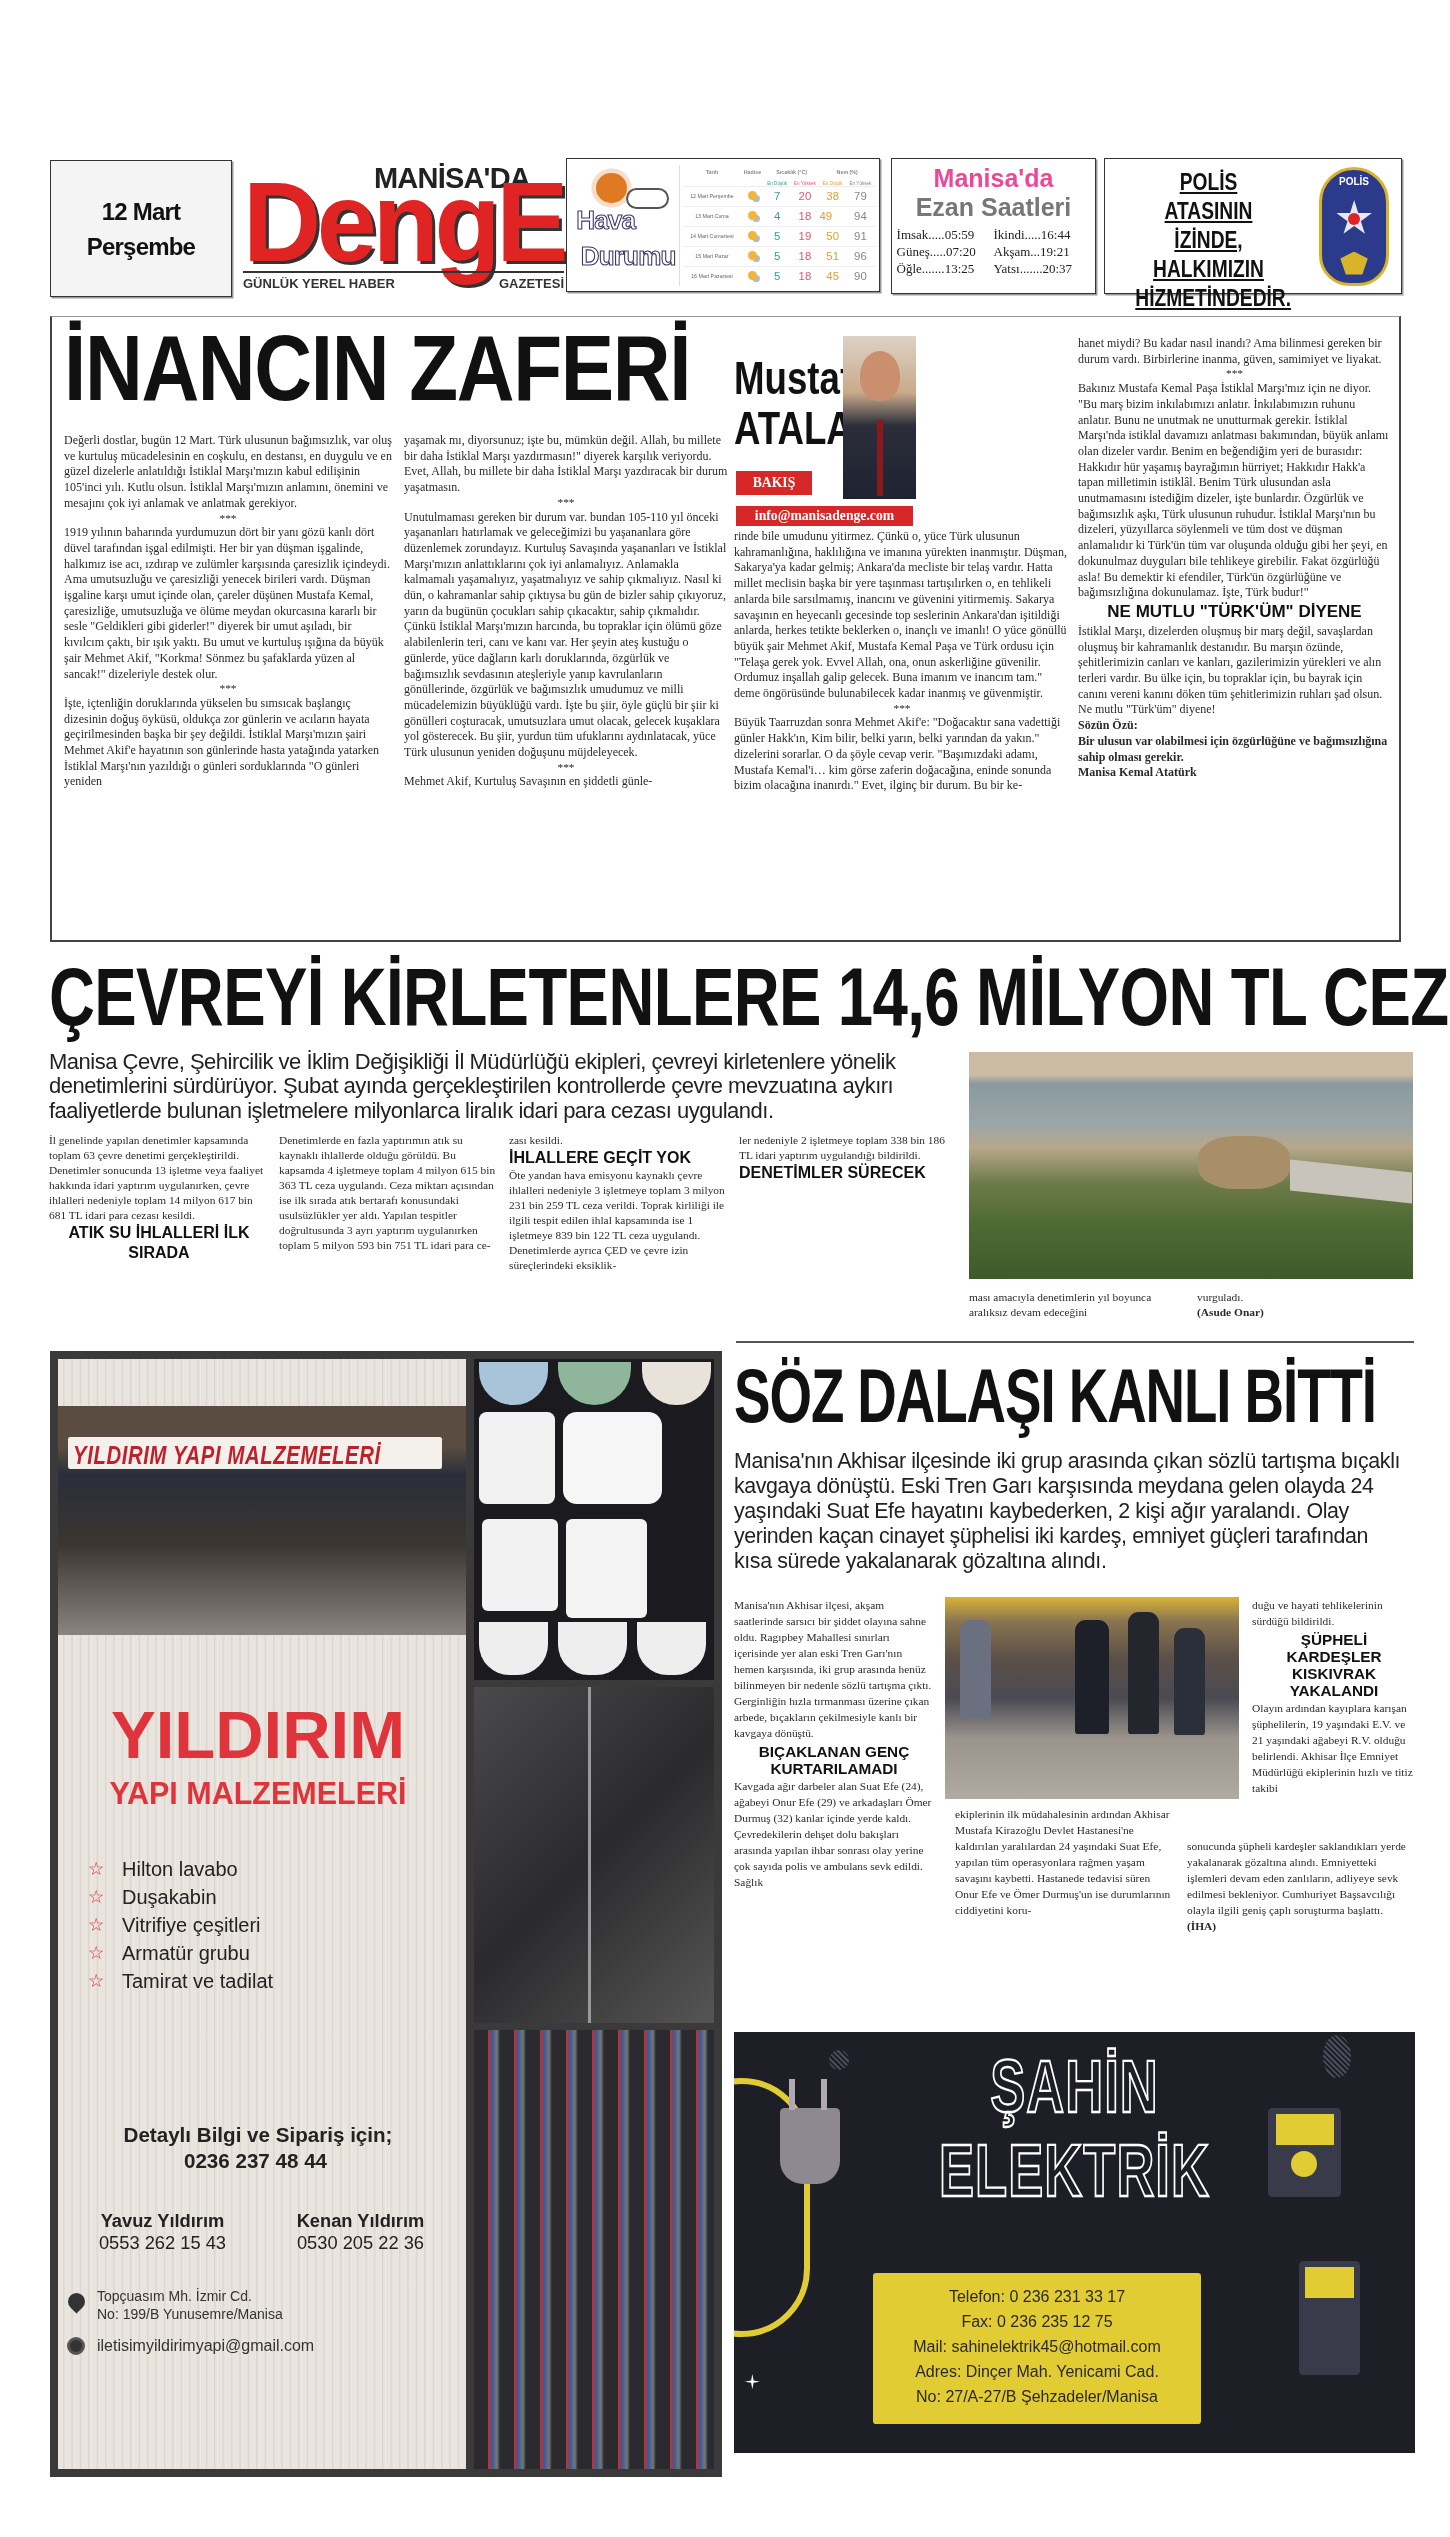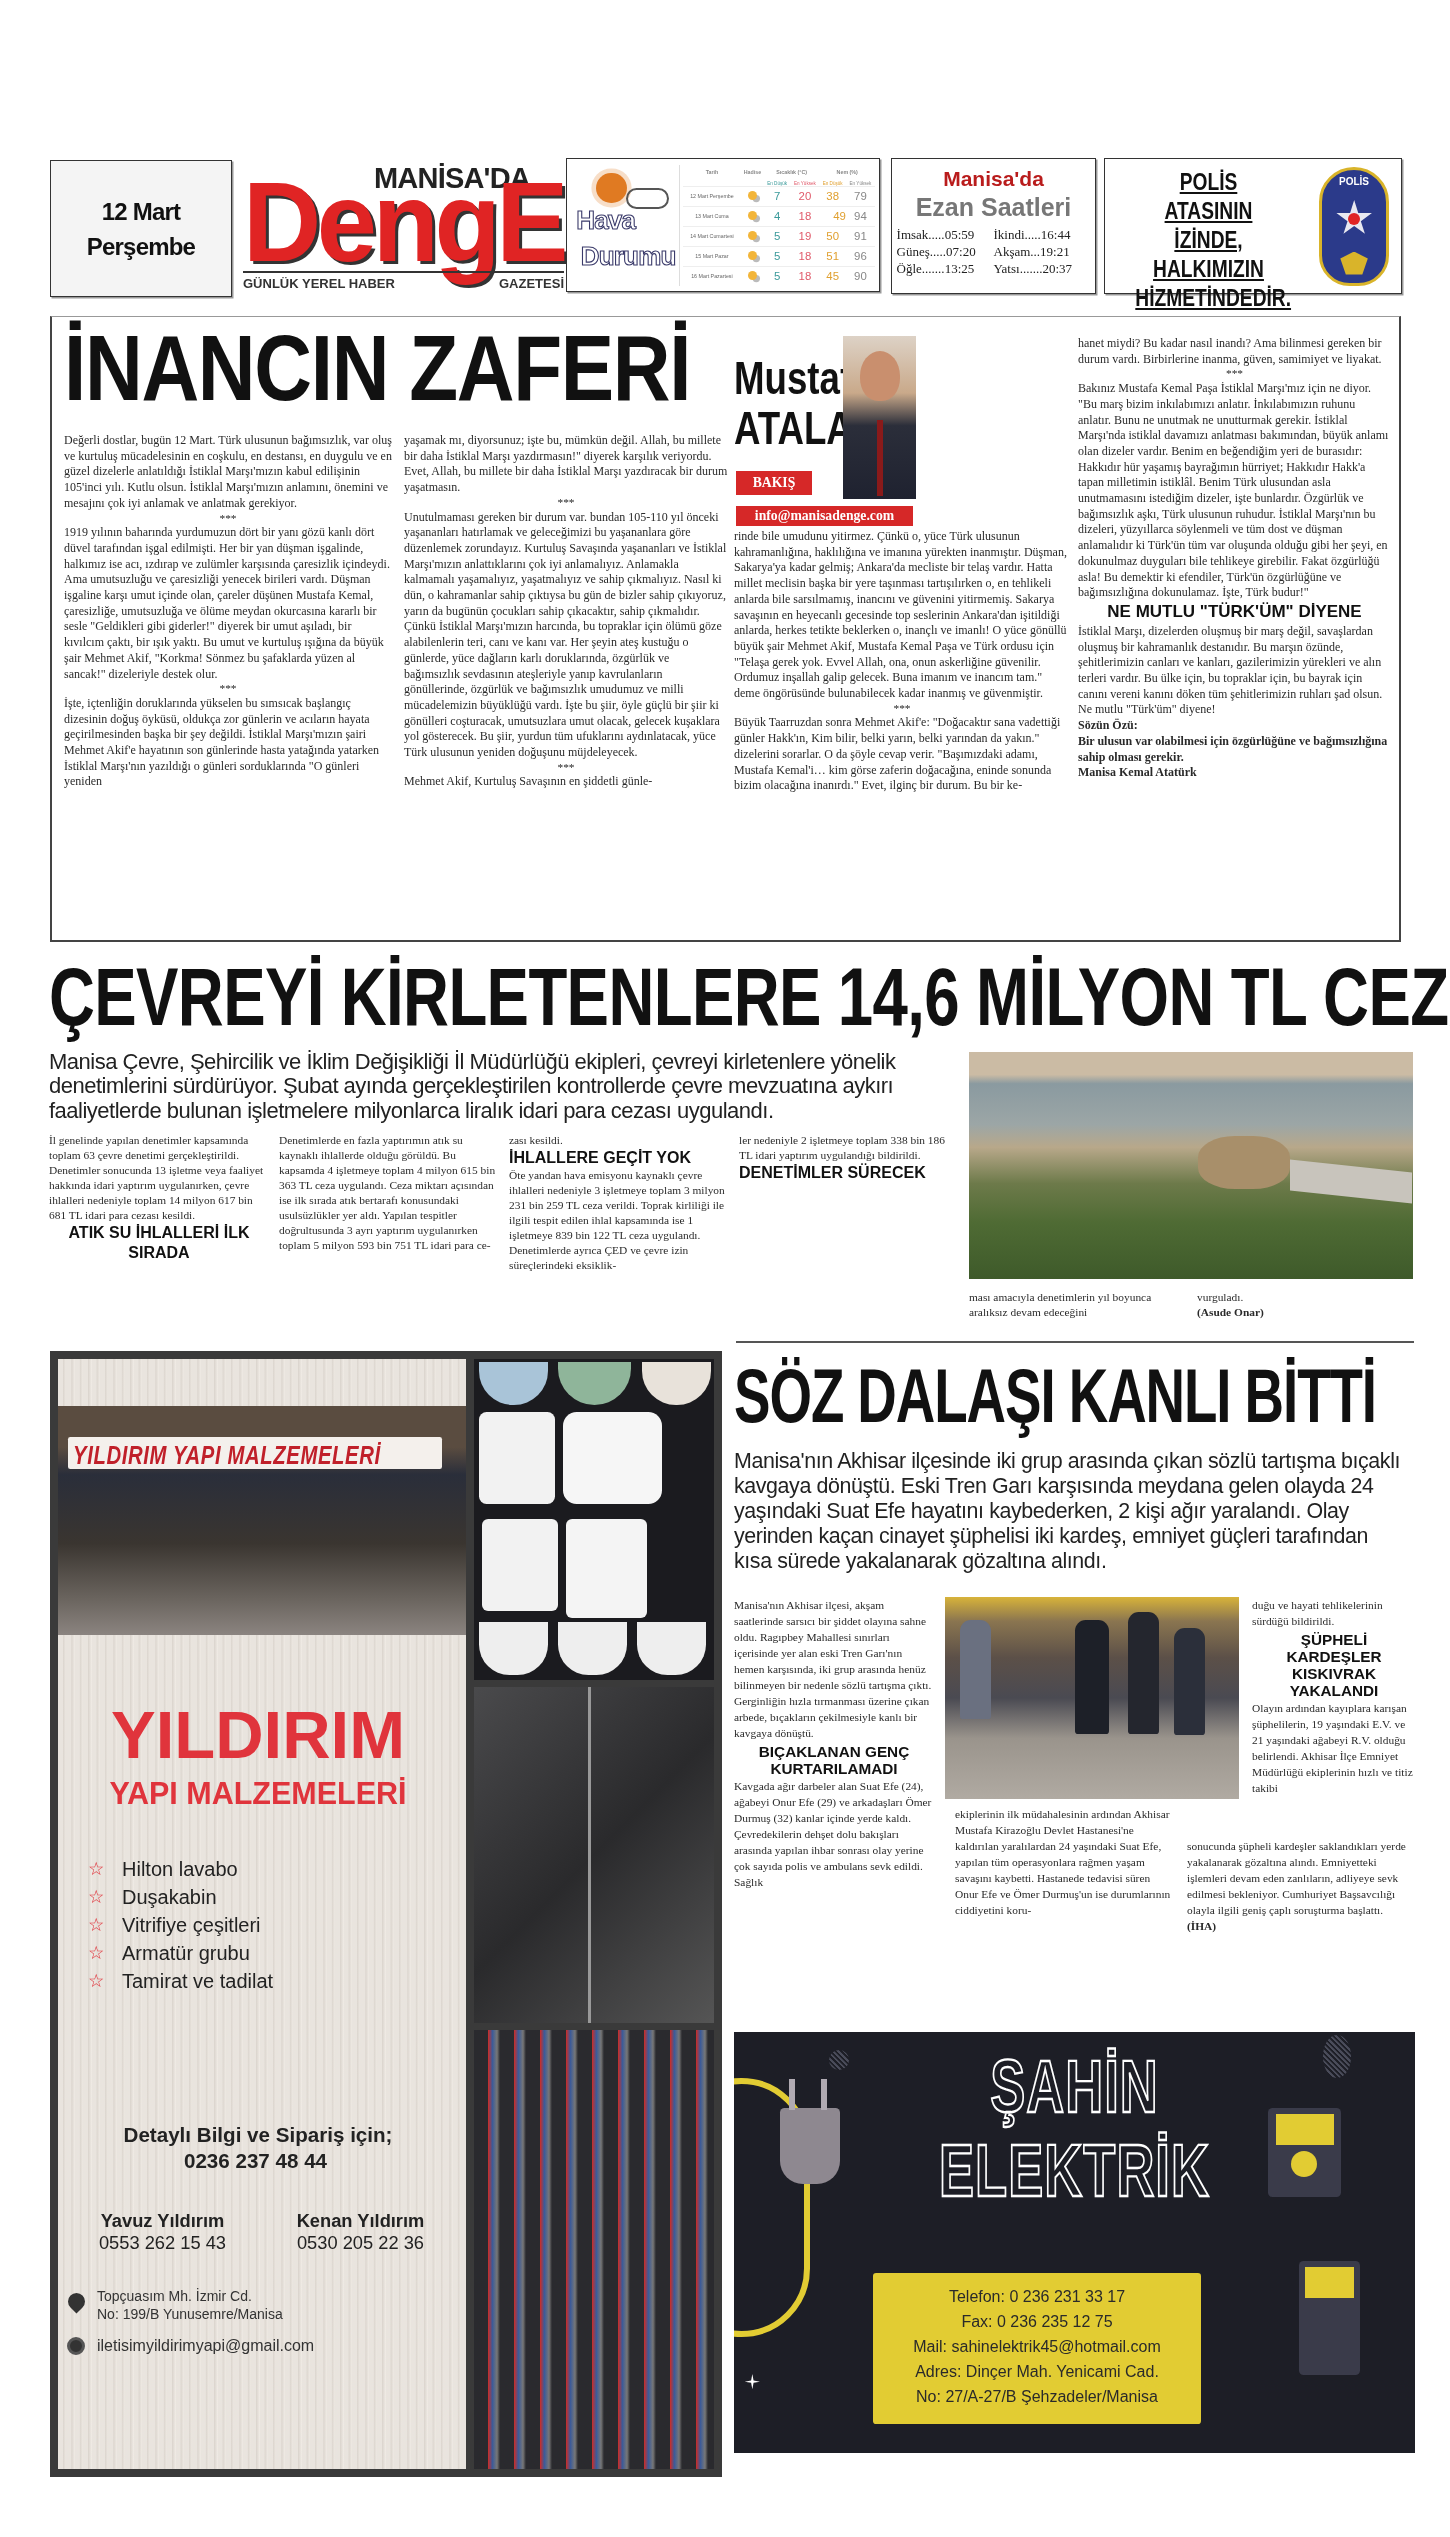--- a/index.html
+++ b/index.html
@@ -70,21 +70,21 @@
           <td style="text-align: center; color: rgb(58, 154, 154); font-size: 11.4px;">7</td>
           <td style="text-align: center; color: rgb(224, 90, 106); font-size: 11.4px;">20</td>
           <td style="text-align: center; color: rgb(224, 160, 48); font-size: 11.4px;">38</td>
           <td style="text-align: center; color: rgb(136, 136, 136); font-size: 11.4px;">79</td>
         </tr>
         <tr style="height: 20px; border-top: 0.8px solid rgb(238, 238, 238);">
           <td style="text-align: center; color: rgb(102, 102, 102); font-size: 5.3px;">13 Mart Cuma</td>
           <td style="text-align: center;"><span style="display:inline-block;width:9.2px;height:9.2px;border-radius:50%;background:#f2b53a;box-shadow:3.8px 3.1px 0 -0.8px #bbb"></span></td>
           <td style="text-align: center; color: rgb(58, 154, 154); font-size: 11.4px;">4</td>
           <td style="text-align: center; color: rgb(224, 90, 106); font-size: 11.4px;">18</td>
-          <td style="text-align: right; color: rgb(224, 160, 48); font-size: 11.4px;">49</td>
+          <td style="text-align: left; color: rgb(224, 160, 48); font-size: 11.4px;">49</td>
           <td style="text-align: center; color: rgb(136, 136, 136); font-size: 11.4px;">94</td>
         </tr>
         <tr style="height: 20px; border-top: 0.8px solid rgb(238, 238, 238);">
           <td style="text-align: center; color: rgb(102, 102, 102); font-size: 5.3px;">14 Mart Cumartesi</td>
           <td style="text-align: center;"><span style="display:inline-block;width:9.2px;height:9.2px;border-radius:50%;background:#f2b53a;box-shadow:3.8px 3.1px 0 -0.8px #bbb"></span></td>
           <td style="text-align: center; color: rgb(58, 154, 154); font-size: 11.4px;">5</td>
           <td style="text-align: center; color: rgb(224, 90, 106); font-size: 11.4px;">19</td>
           <td style="text-align: center; color: rgb(224, 160, 48); font-size: 11.4px;">50</td>
           <td style="text-align: center; color: rgb(136, 136, 136); font-size: 11.4px;">91</td>
         </tr>
@@ -102,21 +102,21 @@
           <td style="text-align: center; color: rgb(58, 154, 154); font-size: 11.4px;">5</td>
           <td style="text-align: center; color: rgb(224, 90, 106); font-size: 11.4px;">18</td>
           <td style="text-align: center; color: rgb(224, 160, 48); font-size: 11.4px;">45</td>
           <td style="text-align: center; color: rgb(136, 136, 136); font-size: 11.4px;">90</td>
         </tr>
       </tbody>
   </table>
 </div>
 
 <div id="ezan" class="abs box">
-  <div class="sans" style="font-size:21px;font-weight:bold;color:#b91c1c;line-height:27.5px;margin-top:6.1px">Manisa'da</div>
+  <div class="sans" style="font-size:25px;font-weight:bold;color:#ec4899;line-height:27.5px;margin-top:6.1px">Manisa'da</div>
   <div class="sans" style="font-size:25px;font-weight:bold;color:#777;line-height:29px">Ezan Saatleri</div>
   <div id="ezan-grid" style="display:grid;grid-template-columns:1fr 1fr;padding:4.6px 4.6px 0;font-size:13px;line-height:17px;color:#222;text-align:left">
       <div><span>İmsak.....</span><span>05:59</span></div>
       <div><span>İkindi.....</span><span>16:44</span></div>
       <div><span>Güneş.....</span><span>07:20</span></div>
       <div><span>Akşam...</span><span>19:21</span></div>
       <div><span>Öğle.......</span><span>13:25</span></div>
       <div><span>Yatsı.......</span><span>20:37</span></div>
     </div>
 </div>

